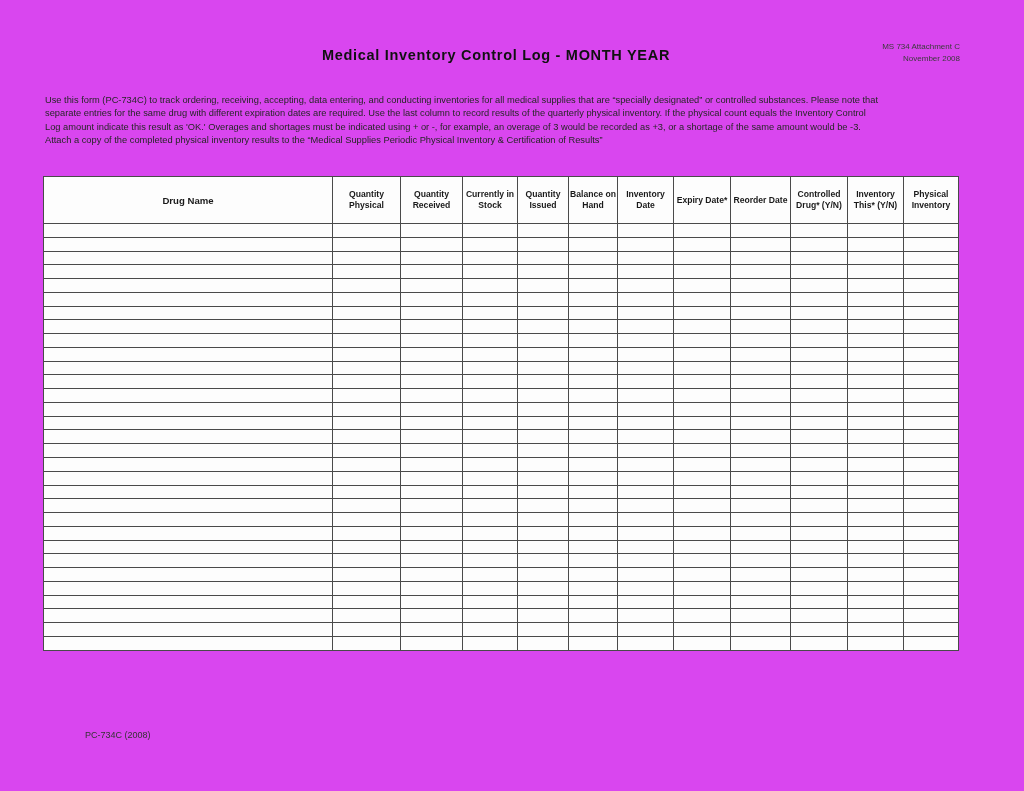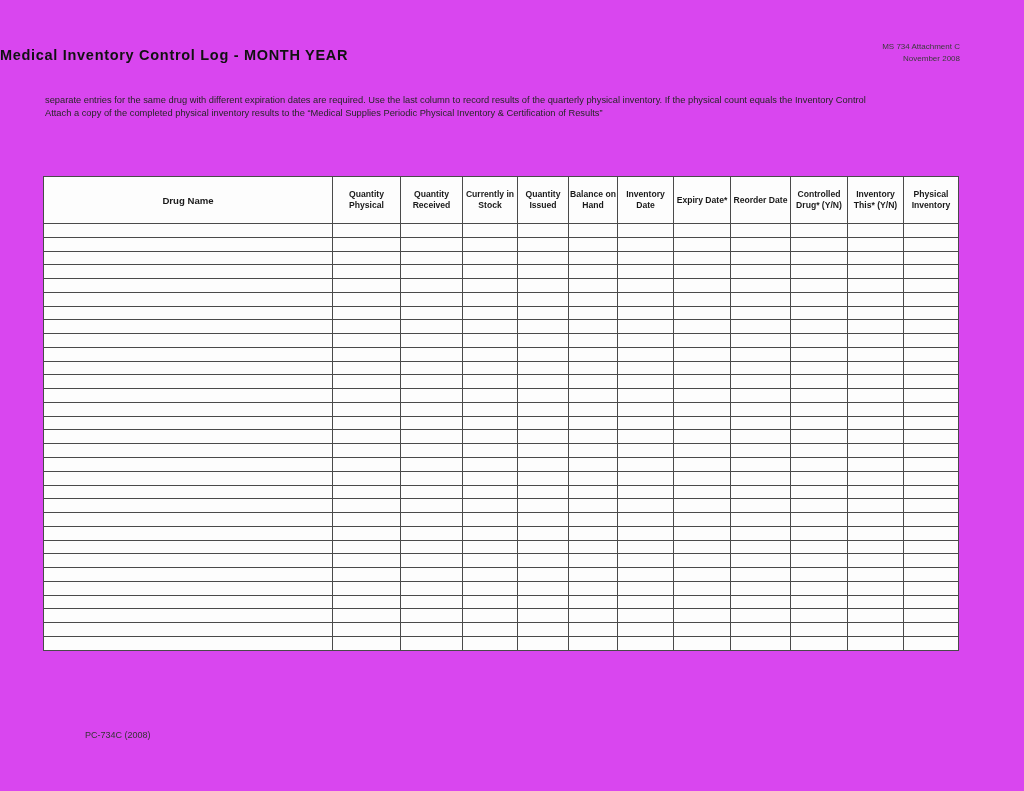--- a/index.html
+++ b/index.html
@@ -24,20 +24,21 @@
     font-size: 8px;
     line-height: 12px;
     color: #3a3a3a;
   }
   .title {
     position: absolute;
     top: 47px;
     left: 0;
     width: 992px;
     margin: 0;
+    text-align: center;
     font-size: 14.5px;
     font-weight: bold;
     letter-spacing: 0.7px;
     color: #111;
   }
   .instructions {
     position: absolute;
     top: 94px;
     left: 45px;
     width: 930px;
@@ -103,21 +104,23 @@
 <div class="page">
 
   <div class="doc-ref">
     <div>MS 734 Attachment C</div>
     <div>November 2008</div>
   </div>
 
   <h1 class="title">Medical Inventory Control Log - MONTH YEAR</h1>
 
   <div class="instructions">
+    <div class="iline">Use this form (PC-734C) to track ordering, receiving, accepting, data entering, and conducting inventories for all medical supplies that are “specially designated” or controlled substances. Please note that</div>
     <div class="iline">separate entries for the same drug with different expiration dates are required. Use the last column to record results of the quarterly physical inventory. If the physical count equals the Inventory Control</div>
+    <div class="iline">Log amount indicate this result as 'OK.'  Overages and shortages must be indicated using + or -, for example, an overage of 3 would be recorded as +3, or a shortage of the same amount would be -3.</div>
     <div class="iline">Attach a copy of the completed physical inventory results to the “Medical Supplies Periodic Physical Inventory &amp; Certification of Results”</div>
   </div>
 
   <table class="log-table">
     <colgroup>
       <col>
         <col>
         <col>
         <col>
         <col>

